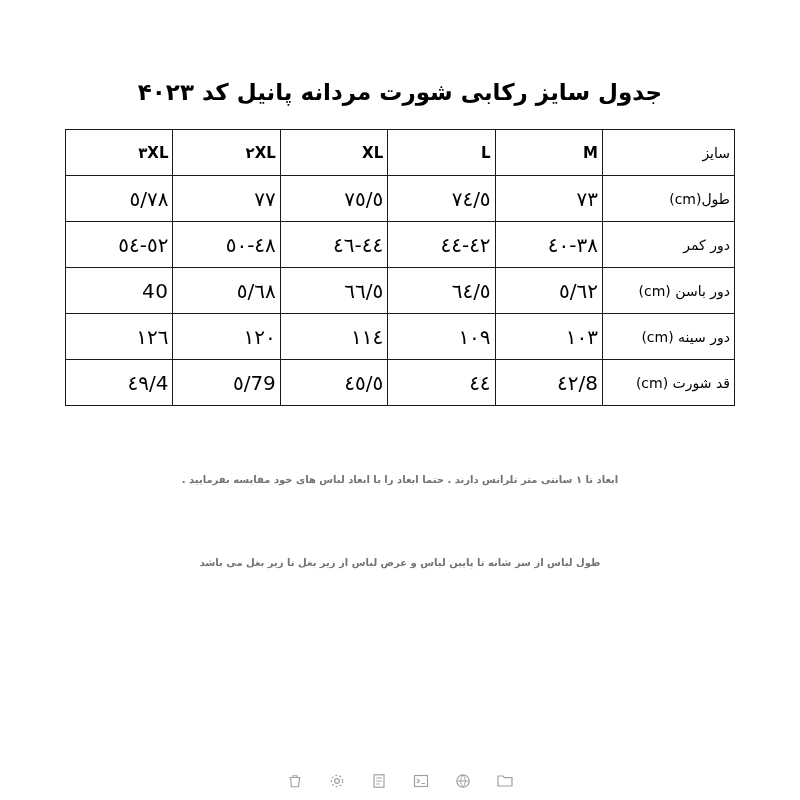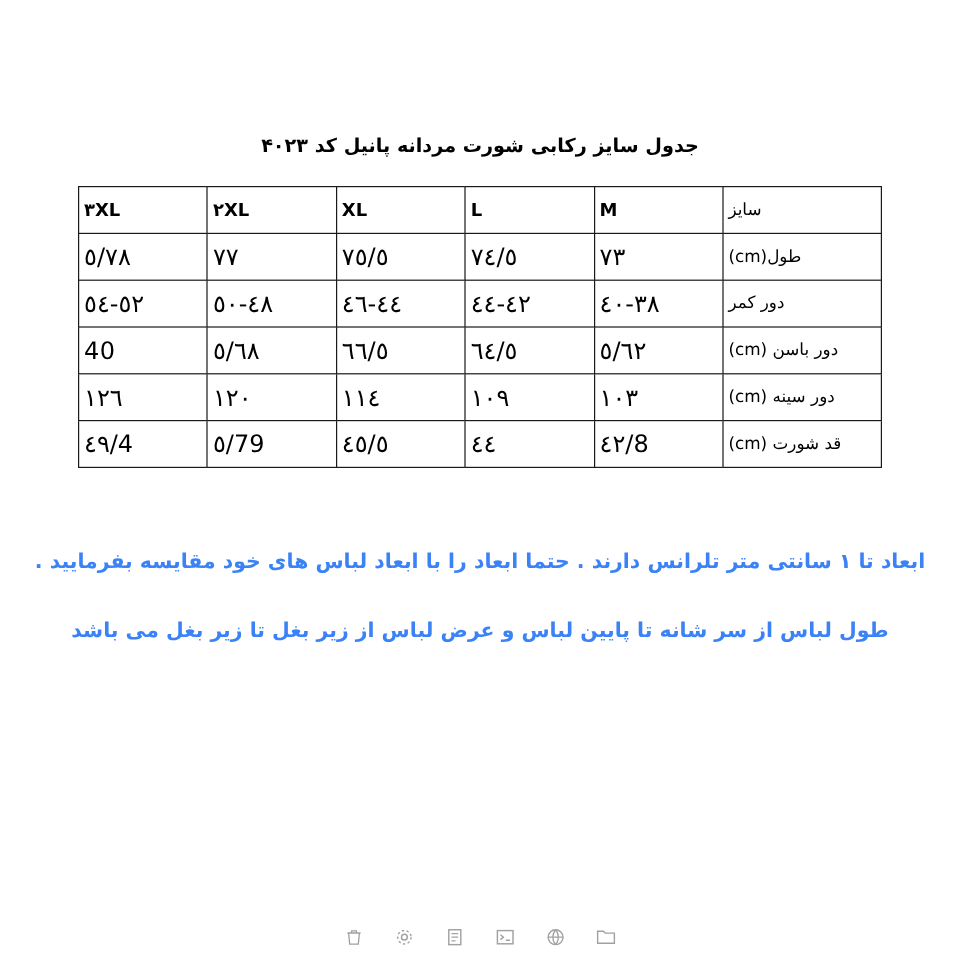--- a/index.html
+++ b/index.html
@@ -21,41 +21,41 @@
     box-sizing: border-box;
   }
   .content {
     position: absolute;
     left: 0;
     right: 0;
     top: 0;
   }
   .title {
     text-align: center;
-    font-size: 16px;
+    font-size: 23px;
     font-weight: bold;
     color: #000000;
     letter-spacing: 0px;
-    padding-top: 112px;
+    padding-top: 79px;
     direction: rtl;
   }
   .table-wrap {
     margin: 24px auto 0 auto;
     width: 670px;
   }
   table.size-table {
     border-collapse: collapse;
     width: 100%;
     direction: rtl;
     table-layout: fixed;
   }
   table.size-table td, table.size-table th {
     border: 1px solid #1a1a1a;
-    height: 39px;
-    text-align: left;
+    height: 46px;
+    text-align: right;
     vertical-align: middle;
     font-size: 15px;
     color: #000000;
     font-weight: normal;
     padding: 0 4px;
     box-sizing: border-box;
   }
   table.size-table th {
     font-weight: bold;
     font-size: 15px;
@@ -66,26 +66,26 @@
     font-size: 14px;
     direction: rtl;
   }
   table.size-table td.val {
     font-size: 20px;
     letter-spacing: 0.5px;
   }
   .note {
     text-align: center;
     font-weight: bold;
-    font-size: 17px;
-    color: #3b82f6;
+    font-size: 10px;
+    color: #737373;
     direction: rtl;
   }
   .note-1 { margin-top: 68px; }
-  .note-2 { margin-top: 38px; }
+  .note-2 { margin-top: 72px; }
   .taskbar {
     position: absolute;
     left: 0;
     right: 0;
     bottom: 0;
     height: 38px;
     background: #ffffff;
     display: flex;
     align-items: center;
     justify-content: center;

